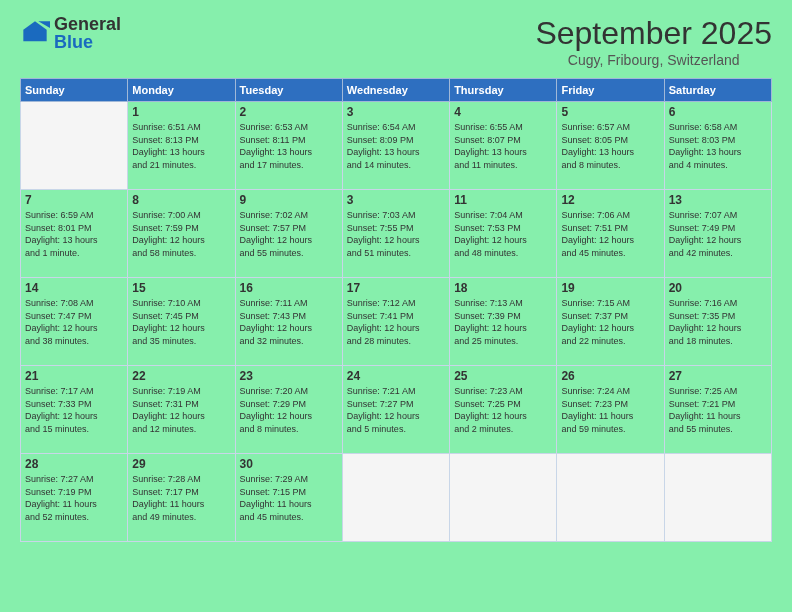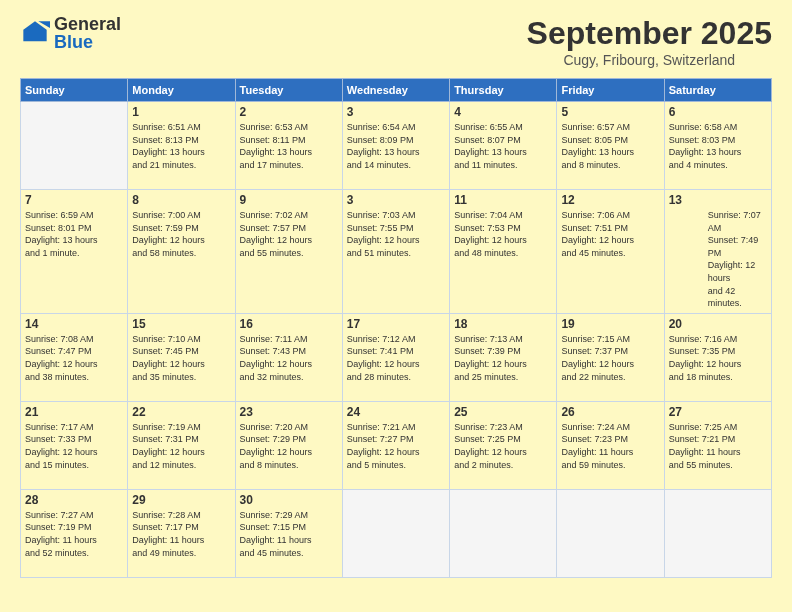--- a/index.html
+++ b/index.html
@@ -7,21 +7,21 @@
       font-family: Arial, sans-serif;
       background: #fff;
       width: 792px;
       height: 612px;
       overflow: hidden;
     }
     .page {
       width: 792px;
       height: 612px;
       padding: 15px 20px;
-      background: #fef9c3;
+      background: #86efac;
     }
     .header {
       display: flex;
       justify-content: space-between;
       align-items: flex-start;
       margin-bottom: 10px;
     }
     .logo {
       display: flex;
       align-items: center;
@@ -38,21 +38,21 @@
     .logo-blue { color: #1a6abf; }
     .logo-icon {
       width: 30px;
       height: 30px;
     }
     .title-block {
       text-align: right;
     }
     .month-title {
       font-size: 32px;
-      font-weight: bold;
+      font-weight: normal;
       color: #333;
     }
     .location {
       font-size: 14px;
       color: #555;
       text-align: center;
     }
     .calendar {
       width: 100%;
       border-collapse: collapse;
@@ -207,21 +207,21 @@
           </td>
           <td>
             <div class="day-number">12</div>
             <div class="day-info" style="white-space: pre-line;">Sunrise: 7:06 AM
 Sunset: 7:51 PM
 Daylight: 12 hours
 and 45 minutes.</div>
           </td>
           <td>
             <div class="day-number">13</div>
-            <div class="day-info" style="white-space: pre-line; margin-left: 39px;">Sunrise: 7:07 AM
+            <div class="day-info" style="white-space: pre-line;">Sunrise: 7:07 AM
 Sunset: 7:49 PM
 Daylight: 12 hours
 and 42 minutes.</div>
           </td>
         </tr>
         <tr>
           <td>
             <div class="day-number">14</div>
             <div class="day-info" style="white-space: pre-line;">Sunrise: 7:08 AM
 Sunset: 7:47 PM

